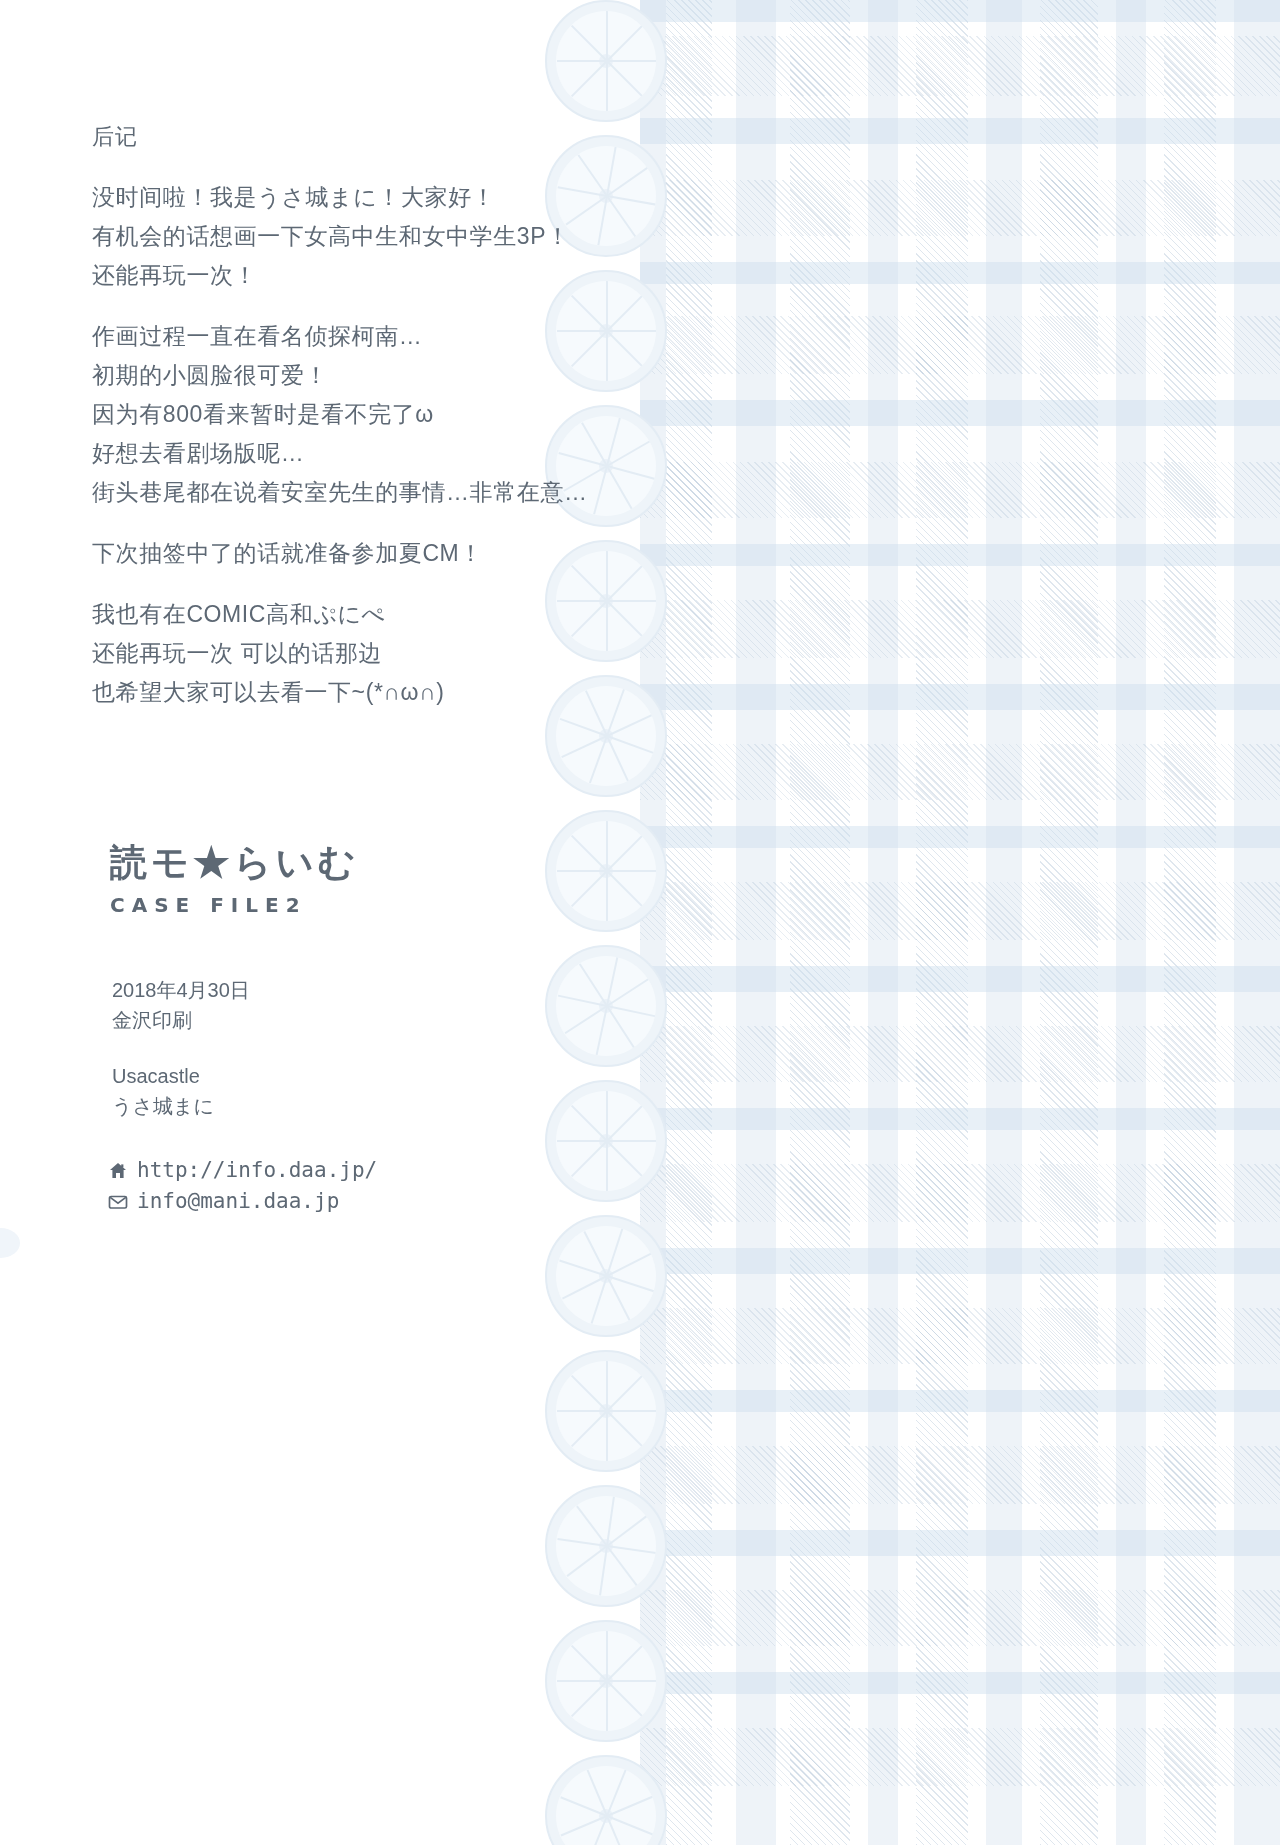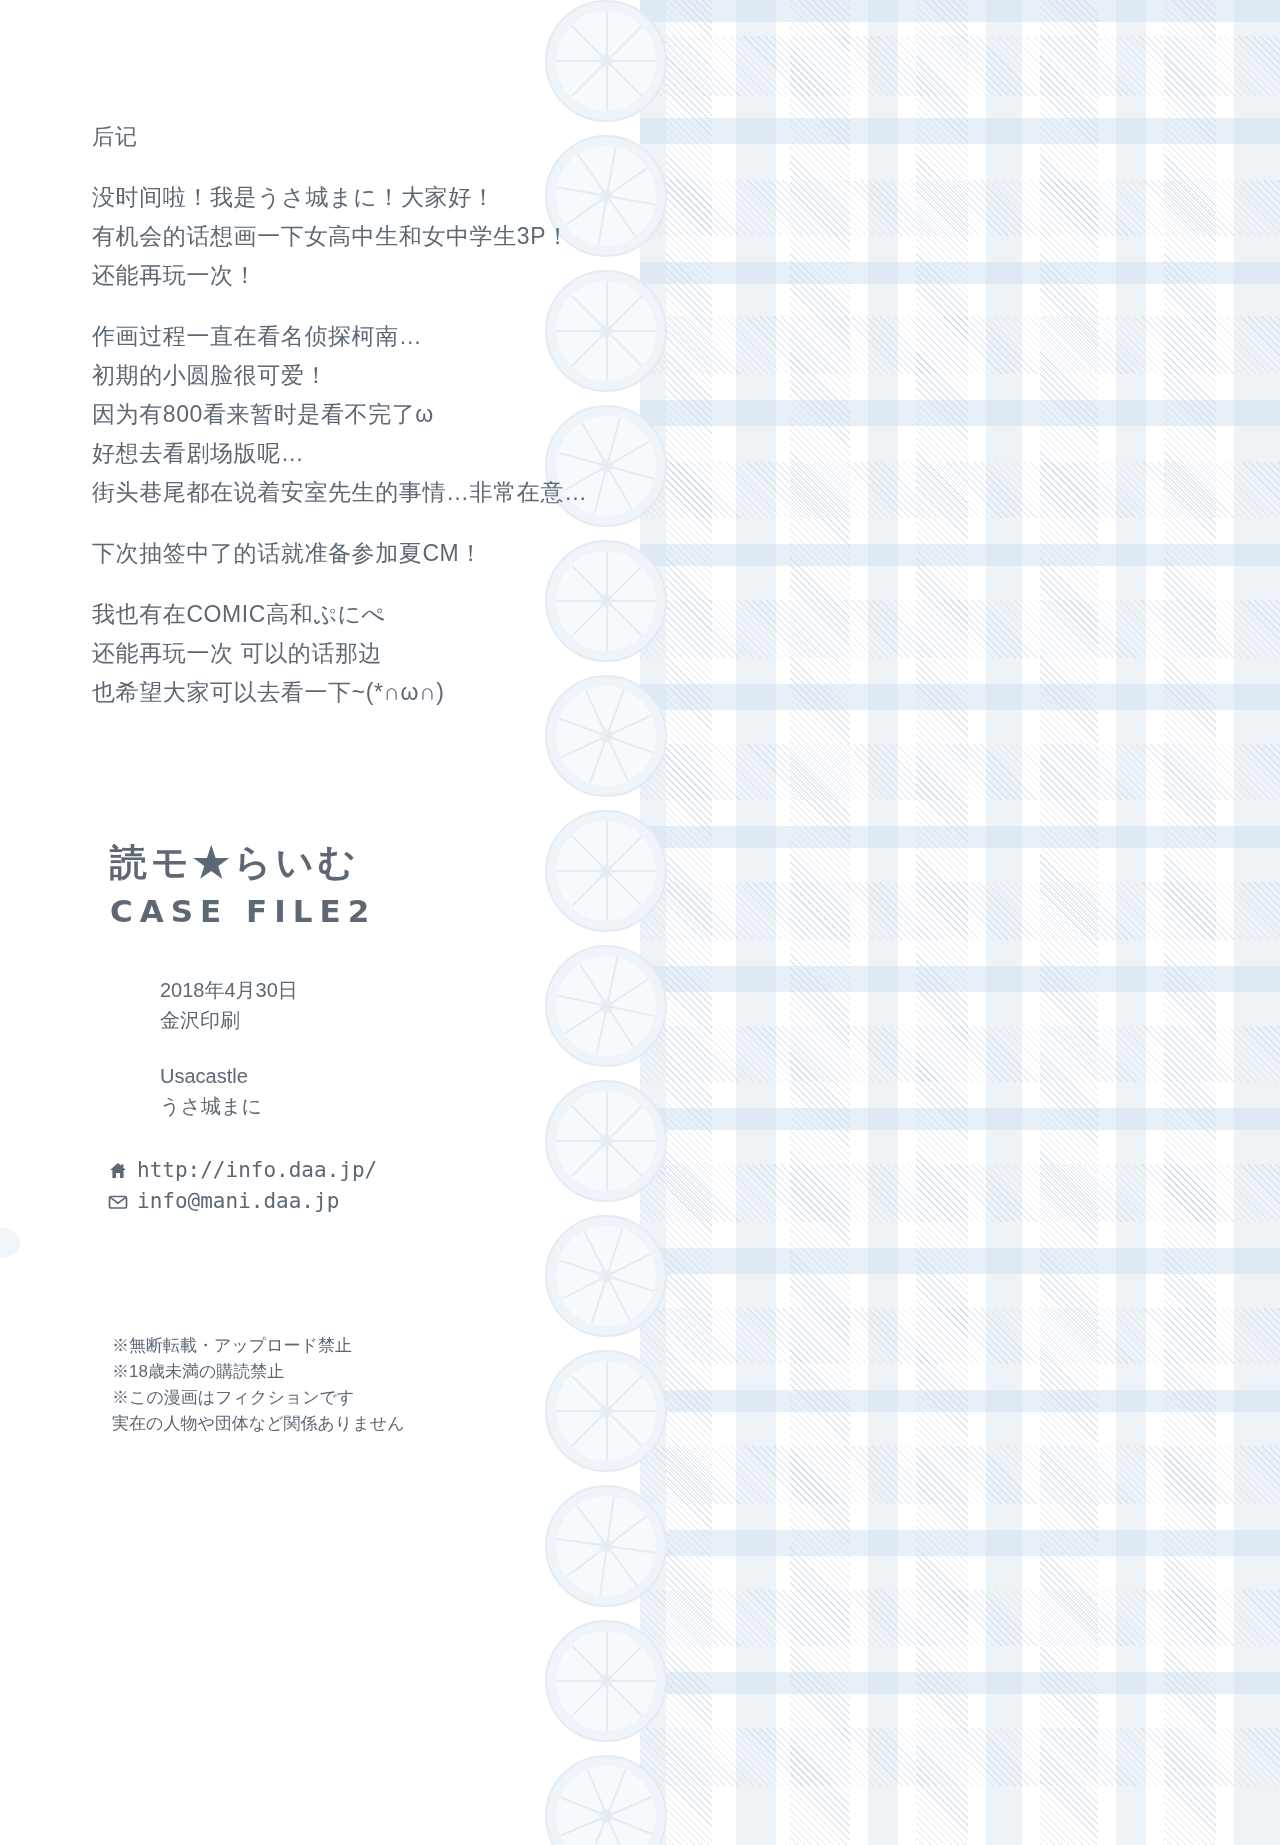--- a/index.html
+++ b/index.html
@@ -145,37 +145,37 @@
     top: 838px;
     font-size: 37px;
     letter-spacing: 4px;
     color: #5d6874;
     font-weight: bold;
   }
   .logo-sub {
     position: absolute;
     left: 110px;
     top: 893px;
-    font-size: 31px;
+    font-size: 20px;
     letter-spacing: 7px;
     color: #5d6874;
     font-weight: bold;
     font-family: "DejaVu Sans", sans-serif;
   }
 
   .colophon {
     position: absolute;
     left: 112px;
     top: 975px;
     width: 520px;
     font-size: 20px;
     line-height: 30px;
     color: #5d6874;
   }
-  .colophon .group { margin-bottom: 26px; margin-left: 48px; }
+  .colophon .group { margin-bottom: 26px; }
   .colophon .line { white-space: pre; }
 
   .contact {
     position: absolute;
     left: 108px;
     top: 1155px;
     width: 520px;
     font-size: 21px;
     line-height: 31px;
     color: #5d6874;
@@ -491,20 +491,14 @@
           <svg width="20" height="20" viewBox="0 0 20 20">
             <rect x="1.5" y="4.5" width="17" height="11.5" rx="1.6" fill="none" stroke="#5d6874" stroke-width="1.7"></rect>
             <path d="M2.2 5.4 L10 11.2 L17.8 5.4" fill="none" stroke="#5d6874" stroke-width="1.7"></path>
           </svg>
         </span>
         <span>info@mani.daa.jp</span>
       </div>
     </div>
   </div>
 
-  <div class="notices">
-    <div class="line">※無断転載・アップロード禁止</div>
-    <div class="line">※18歳未満の購読禁止</div>
-    <div class="line">※この漫画はフィクションです</div>
-    <div class="line">実在の人物や団体など関係ありません</div>
-  </div>
 
 </div>
 
 </body></html>

